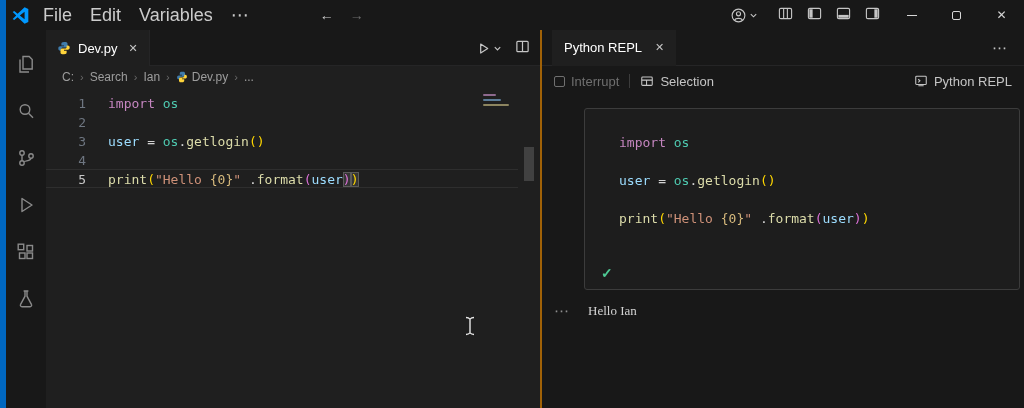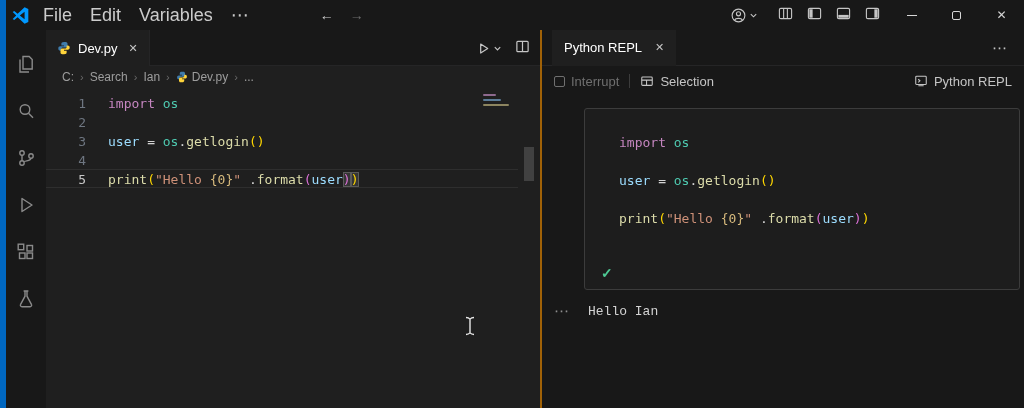--- a/index.html
+++ b/index.html
@@ -77,21 +77,21 @@
   .stop-icon-box{width:11px;height:11px;border:1.2px solid #6f6f6f;border-radius:2px}
 
   .cell{position:absolute;left:42px;top:78px;width:436px;height:182px;background:#1d1d1d;
     border:1px solid #3c3c3c;border-radius:3px}
   .cell-code{padding:26px 0 0 34px}
   .cell-line{height:19px;margin-bottom:19px;font-family:"DejaVu Sans Mono",monospace;font-size:13px;white-space:pre}
   .cell-check{position:absolute;left:16px;bottom:8px;color:#4EC994;font-size:14px;font-weight:bold}
 
   .output-row{position:absolute;left:12px;top:272px;display:flex;align-items:center;gap:18px}
   .output-gutter{color:#8f8f8f;font-size:15px;letter-spacing:1px}
-  .output-text{font-family:Liberation Mono, monospace;font-size:13px;color:#d4d4d4}
+  .output-text{font-family:Liberation Serif, serif;font-size:13px;color:#d4d4d4}
 </style>
 </head>
 <body>
 
 <div id="app">
   <div class="accent-strip"></div>
 
   <div class="titlebar">
     <div class="logo">
       <svg width="17" height="17" viewBox="0 0 100 100">

